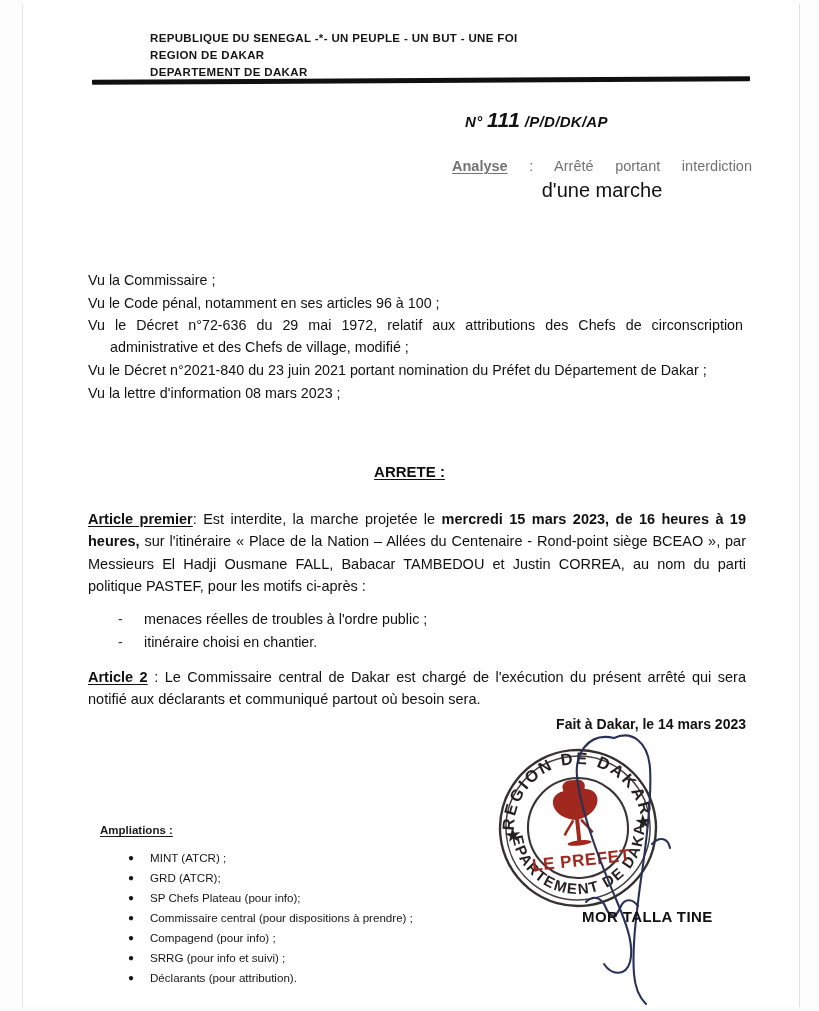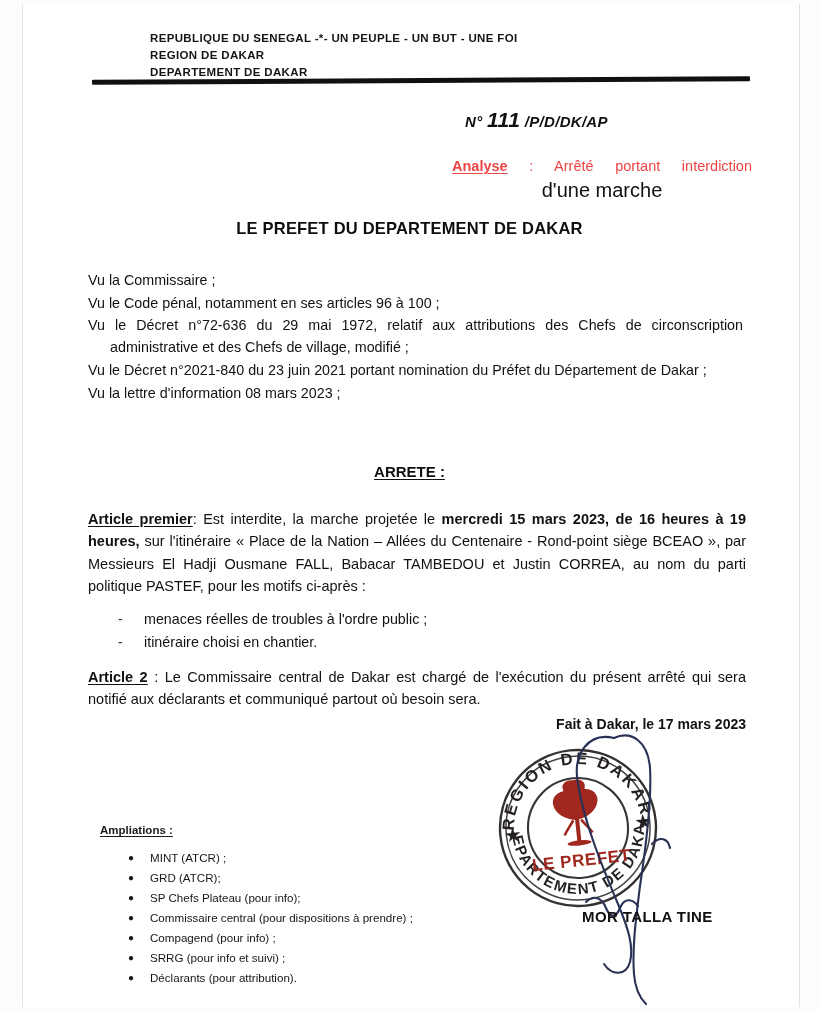--- a/index.html
+++ b/index.html
@@ -81,21 +81,21 @@
     font-size: 15px;
     font-style: italic;
     font-weight: bold;
   }
 
   #analyse-block {
     position: absolute;
     left: 452px; top: 155px;
     width: 300px;
     font-size: 14.5px;
-    color: #ef4444;
+    color: #737373;
     line-height: 1.55;
     text-align: justify;
     text-align-last: justify;
   }
   #analyse-block .lbl {
     font-weight: bold;
     text-decoration: underline;
     text-underline-offset: 2px;
   }
   #analyse-line2 {
@@ -278,21 +278,20 @@
     <div class="hdr">REGION DE DAKAR</div>
     <div class="hdr">DEPARTEMENT DE DAKAR</div>
   </div>
   <div id="header-rule"></div>
 
   <div id="ref-number"><span>N°</span> <span class="num">111</span> <span class="suffix">/P/D/DK/AP</span></div>
 
   <div id="analyse-block"><span class="lbl">Analyse</span><span> : </span><span>Arrêté portant interdiction</span></div>
   <div id="analyse-line2">d'une marche</div>
 
-  <div id="doc-title">LE PREFET DU DEPARTEMENT DE DAKAR</div>
 
   <div id="vu-block">
     <div class="vu-line nohang">Vu la Commissaire ;</div>
     <div class="vu-line nohang">Vu le Code pénal, notamment en ses articles 96 à 100 ;</div>
     <div class="vu-line hang">Vu le Décret n°72-636 du 29 mai 1972, relatif aux attributions des Chefs de circonscription administrative et des Chefs de village, modifié ;</div>
     <div class="vu-line nohang">Vu le Décret n°2021-840 du 23 juin 2021 portant nomination du Préfet du Département de Dakar ;</div>
     <div class="vu-line nohang">Vu la lettre d'information 08 mars 2023 ;</div>
   </div>
 
   <div id="arrete-heading"><span>ARRETE :</span></div>
@@ -305,21 +304,21 @@
       <span>menaces réelles de troubles à l'ordre public ;</span>
     </div>
     <div class="mrow">
       <span class="dash">-</span>
       <span>itinéraire choisi en chantier.</span>
     </div>
   </div>
 
   <div id="article-2"><span class="art-lbl">Article 2</span><span> : </span><span>Le Commissaire central de Dakar est chargé de l'exécution du présent arrêté qui sera notifié aux déclarants et communiqué partout où besoin sera.</span></div>
 
-  <div id="date-line">Fait à Dakar, le 17 mars 2023</div>
+  <div id="date-line">Fait à Dakar, le 14 mars 2023</div>
 
   <div id="ampl-label">Ampliations :</div>
   <div id="ampl-list">
     <div class="arow">
       <span class="bullet">●</span>
       <span>MINT (ATCR) ;</span>
     </div>
     <div class="arow">
       <span class="bullet">●</span>
       <span>GRD (ATCR);</span>

